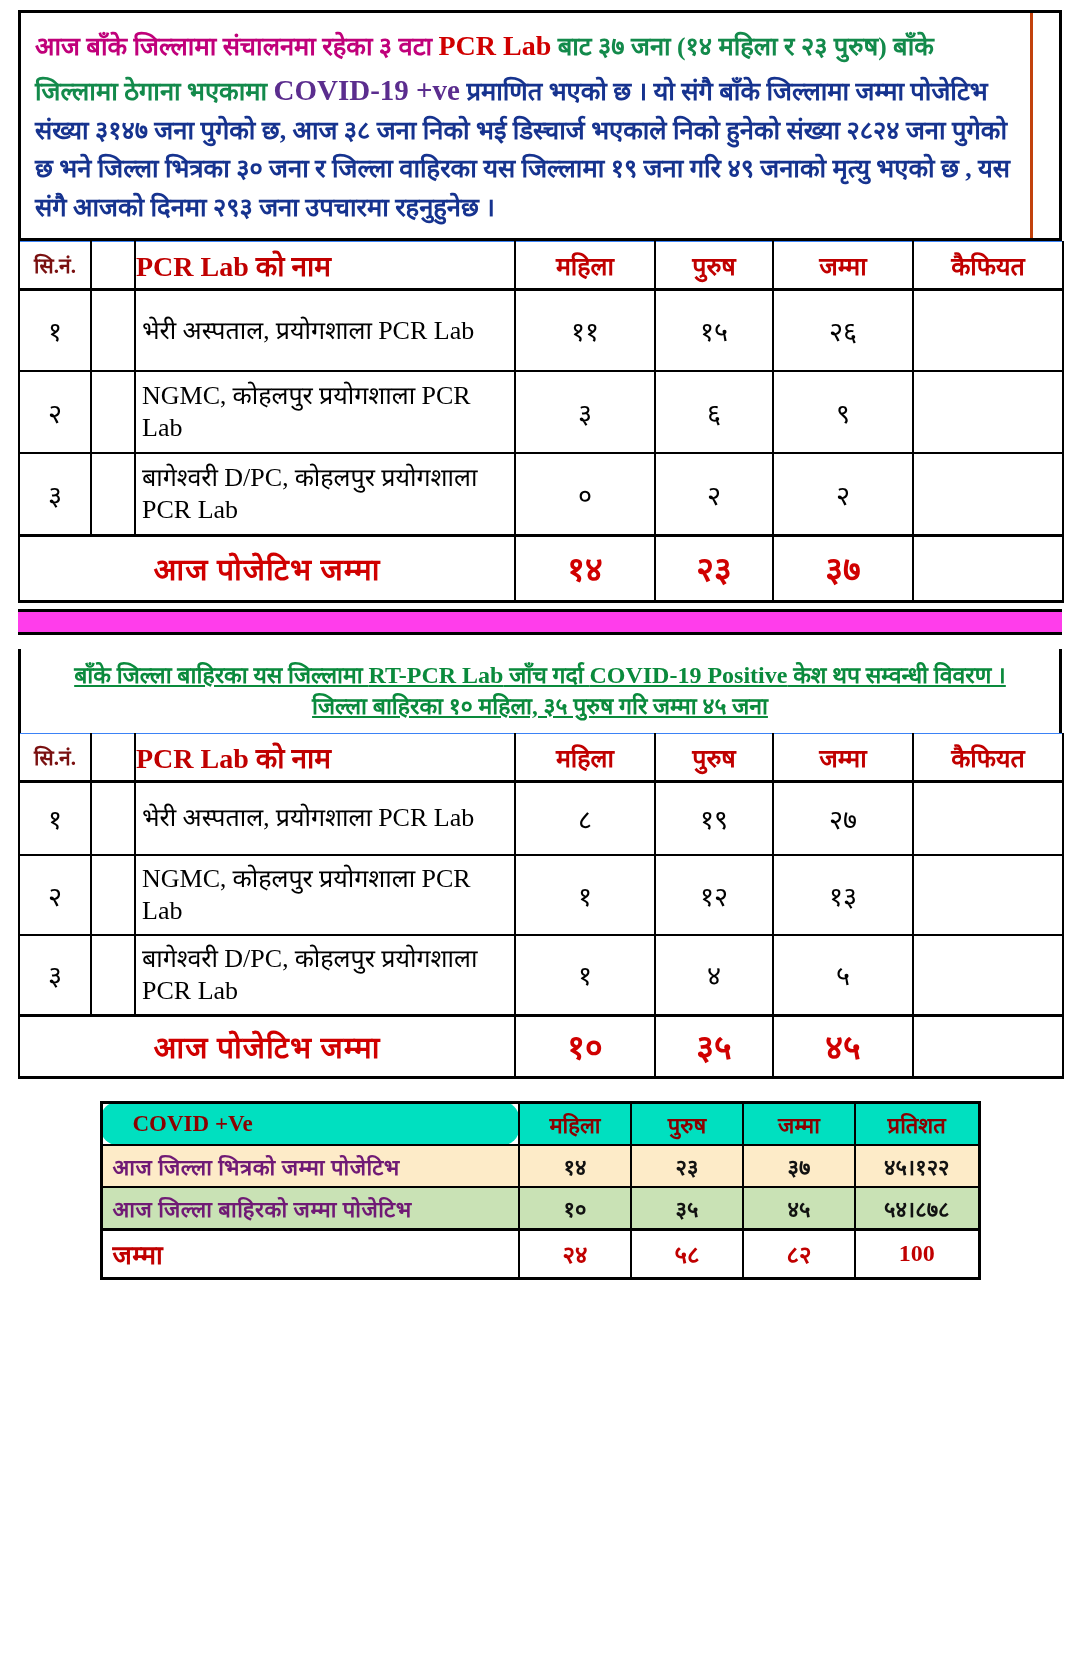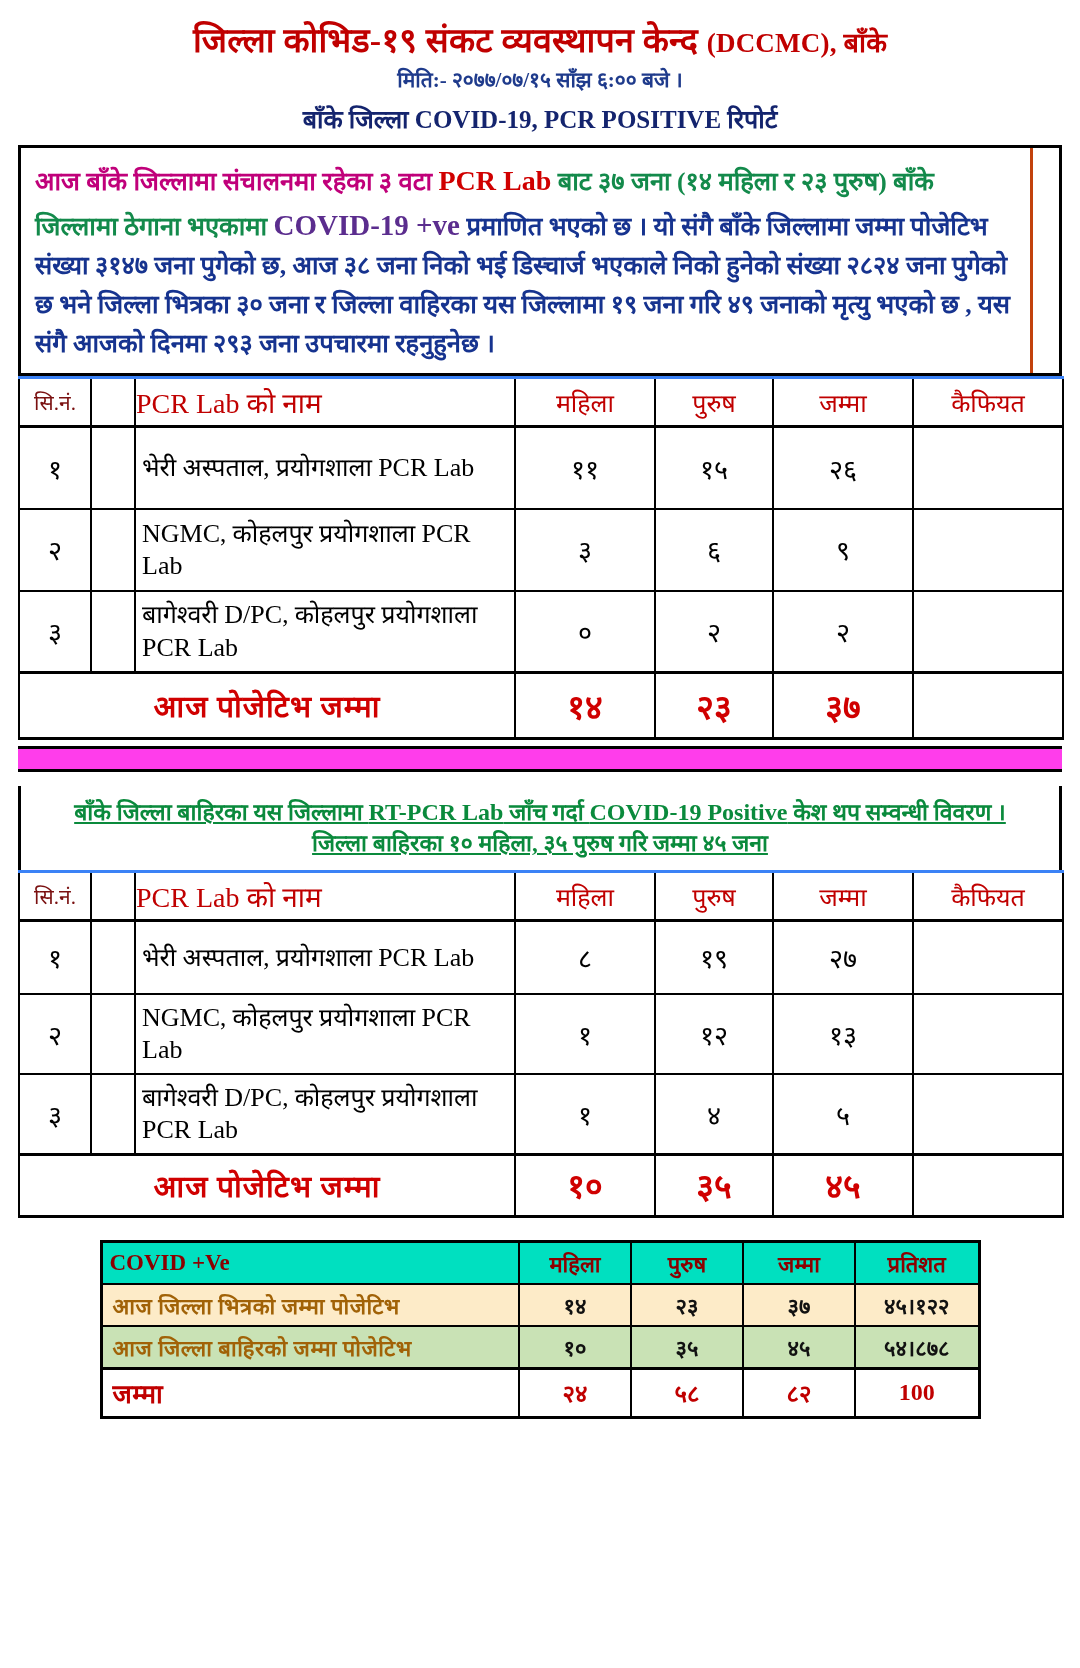--- a/index.html
+++ b/index.html
@@ -66,22 +66,22 @@
   
   table.grid{
     margin:0 18px;width:1044px;border-collapse:collapse;table-layout:fixed;
     box-sizing:border-box;
   }
   table.grid td,table.grid th{
     border:2px solid #000;padding:4px 6px;vertical-align:middle;
     box-sizing:border-box;
   }
   table.grid tr.head td{
-    font-weight:normal;color:#C00000;text-align:center;font-size:25px;
-    border-bottom:3px solid #000;border-top:3px solid #3b82f6;
+    font-weight:bold;color:#C00000;text-align:center;font-size:25px;
+    border-bottom:3px solid #000;border-top:1px solid #3b82f6;
   }
   table.grid tr.head td.sn{font-size:21px;color:#7a1010;}
   table.grid tr.head td.labname{text-align:left;font-size:28px;padding-left:0;}
   td.c-sn{text-align:center;font-size:27px;}
   td.c-name{text-align:left;font-size:25px;line-height:1.24;padding-left:14px;}
   td.c-name .en{font-size:26px;}
   td.c-num{text-align:center;font-size:27px;}
   tr.total td{
     border-top:3px solid #000;border-bottom:3px solid #000;
     color:#D00000;font-weight:bold;
@@ -109,49 +109,37 @@
     border:3px solid #000;
   }
   table.summary td{
     border:2px solid #000;padding:5px 8px;box-sizing:border-box;
     font-size:22px;
   }
   table.summary tr.shead td{
     background:#00E0C0;font-weight:bold;color:#8B0000;text-align:center;
     font-size:22px;
   }
-  table.summary tr.shead td.lbl{text-align:left;font-size:23px;padding-left:7px;}
+  table.summary tr.shead td.lbl{text-align:left;font-size:23px;padding-left:30px;border-radius:16px;}
   table.summary tr.r1 td{background:#FDEBC8;}
   table.summary tr.r2 td{background:#C9E2B5;}
   table.summary tr.r3 td{background:#FFFFFF;border-top:3px solid #000;}
-  table.summary td.s-lbl{text-align:left;font-weight:bold;color:#a16207;padding-left:10px;letter-spacing:.5px;}
+  table.summary td.s-lbl{text-align:left;font-weight:bold;color:#701a75;padding-left:10px;letter-spacing:.5px;}
   table.summary td.s-num{text-align:center;font-weight:bold;color:#111;}
   table.summary tr.r3 td.s-lbl{color:#C00000;font-size:26px;}
   table.summary tr.r3 td.s-num{color:#C00000;font-size:24px;}
   col.sw-l{width:418px;}
   col.sw-n{width:112px;}
   col.sw-p{width:124px;}
 </style>
 </head>
 <body>
 
 <div class="page">
 
-  <div class="hdr">
-    <div class="t1">
-      <span>जिल्ला कोभिड-१९ संकट व्यवस्थापन केन्द</span>
-      <span class="en">(DCCMC), बाँके</span>
-    </div>
-    <div class="t2">मिति:- २०७७/०७/१५ साँझ ६:०० बजे ।</div>
-    <div class="t3">
-      <span class="np">बाँके जिल्ला</span>
-      <span class="en">COVID-19, PCR POSITIVE</span>
-      <span class="np">रिपोर्ट</span>
-    </div>
-  </div>
 
   <div class="frame">
     <div class="para-cell">
       <div class="para">
         <span class="c-mag">आज बाँके जिल्लामा संचालनमा रहेका ३ वटा </span><span class="lab">PCR Lab</span><span class="c-grn"> बाट ३७ जना (१४ महिला र २३ पुरुष) बाँके जिल्लामा ठेगाना भएकामा  </span><span class="cov">COVID-19 +ve</span><span class="c-blu"> प्रमाणित भएको छ । यो संगै बाँके जिल्लामा जम्मा पोजेटिभ संख्या ३१४७ जना पुगेको छ, आज ३८ जना निको भई डिस्चार्ज भएकाले निको हुनेको संख्या २८२४ जना पुगेको छ भने जिल्ला भित्रका ३० जना र जिल्ला वाहिरका यस जिल्लामा १९ जना गरि ४९ जनाको मृत्यु भएको छ , यस संगै आजको दिनमा २९३ जना उपचारमा रहनुहुनेछ ।</span>
       </div>
     </div>
     <div class="side-cell"></div>
   </div>
 

